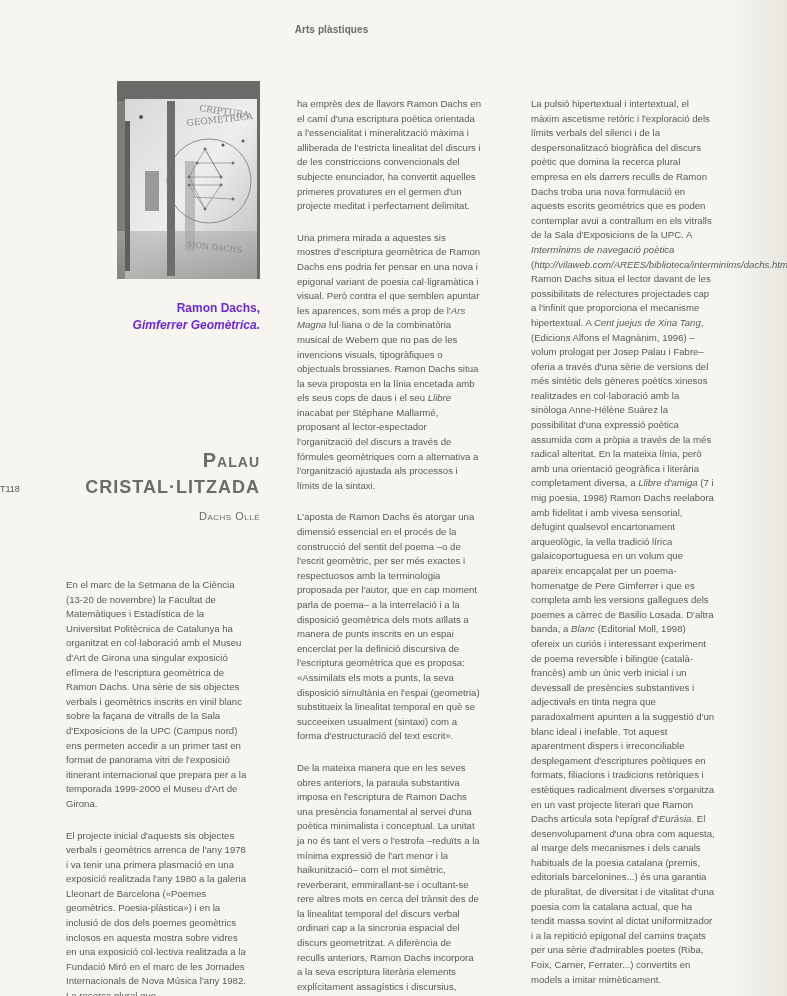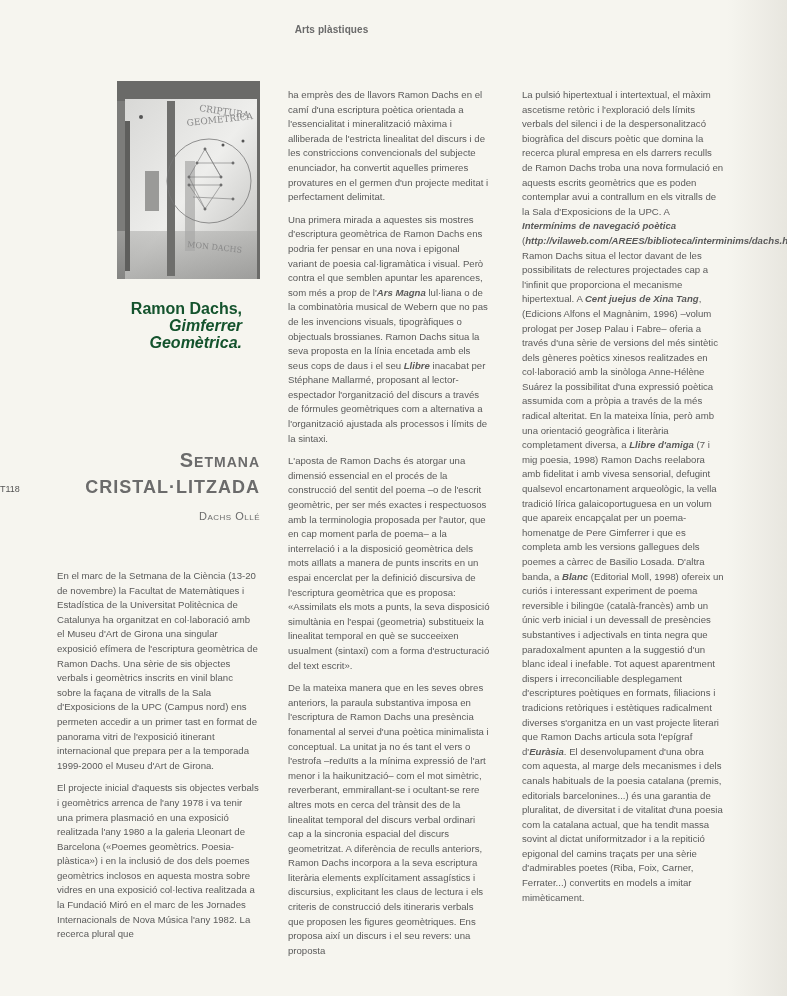--- a/index.html
+++ b/index.html
@@ -17,22 +17,22 @@
   .section-header {
     position:absolute; top:24px; left:0; width:663px; text-align:center;
     font-size:10px; font-weight:bold; color:#6a6a6a; letter-spacing:0.1px;
   }
   .photo {
     position:absolute; left:117px; top:81px; width:143px; height:198px;
     background:#9a9a9a; overflow:hidden;
   }
   .photo svg { display:block; }
   .caption {
-    position:absolute; left:92px; top:300px; width:150px; text-align:right;
-    font-size:16px; line-height:17px; color:#14532d;
+    position:absolute; left:110px; top:300px; width:150px; text-align:right;
+    font-size:12px; line-height:17px; color:#6d28d9;
   }
   .caption .name { font-weight:bold; }
   .caption .work { font-weight:bold; font-style:italic; }
   .title {
     position:absolute; left:60px; top:447px; width:200px; text-align:right;
     font-weight:bold; color:#6b6b6b; letter-spacing:1px;
   }
   .title .l1 { font-size:20px; line-height:26px; font-variant:small-caps; }
   .title .l2 { font-size:18px; line-height:28px; }
   .author {
@@ -40,25 +40,25 @@
     font-size:11px; font-variant:small-caps; color:#6b6b6b; letter-spacing:0.5px;
   }
   .page-number {
     position:absolute; left:0px; top:484px; font-size:9px; font-weight:normal; color:#555;
   }
   .col {
     position:absolute; width:218px;
     font-size:9.6px; line-height:14.6px; color:#5a5a5a;
     text-align:left;
   }
-  .col p { margin:8px; }
+  .col p { margin:17px; }
   .col1 { left:49px; top:561px; }
   .col2 { left:280px; top:80px; }
   .col3 { left:514px; top:80px; }
-  em { font-style:italic;font-weight:bold; }
+  em { font-style:italic; }
 </style>
 </head>
 <body>
 
 <div class="page-shade"></div>
 
 <div class="section-header">Arts plàstiques</div>
 
 <div class="photo">
   <svg width="143" height="198" viewBox="0 0 143 198">
@@ -116,21 +116,21 @@
 <div class="caption">
   <div class="name">Ramon Dachs,</div>
   <div class="work">Gimferrer Geomètrica.</div>
 </div>
 
 <div class="page-number">
   <span>T</span><span>118</span>
 </div>
 
 <div class="title">
-  <div class="l1">Setmana</div>
+  <div class="l1">Palau</div>
   <div class="l2">CRISTAL·LITZADA</div>
 </div>
 
 <div class="author">Dachs Ollé</div>
 
 <div class="col col1">
     <p><span>En el marc de la Setmana de la Ciència (13-20 de novembre) la Facultat de Matemàtiques i Estadística de la Universitat Politècnica de Catalunya ha organitzat en col·laboració amb el Museu d'Art de Girona una singular exposició efímera de l'escriptura geomètrica de Ramon Dachs. Una sèrie de sis objectes verbals i geomètrics inscrits en vinil blanc sobre la façana de vitralls de la Sala d'Exposicions de la UPC (Campus nord) ens permeten accedir a un primer tast en format de panorama vitri de l'exposició itinerant internacional que prepara per a la temporada 1999-2000 el Museu d'Art de Girona.</span></p>
     <p><span>El projecte inicial d'aquests sis objectes verbals i geomètrics arrenca de l'any 1978 i va tenir una primera plasmació en una exposició realitzada l'any 1980 a la galeria Lleonart de Barcelona («Poemes geomètrics. Poesia-plàstica») i en la inclusió de dos dels poemes geomètrics inclosos en aquesta mostra sobre vidres en una exposició col·lectiva realitzada a la Fundació Miró en el marc de les Jornades Internacionals de Nova Música l'any 1982. La recerca plural que</span></p>
   </div>
 <div class="col col2">

